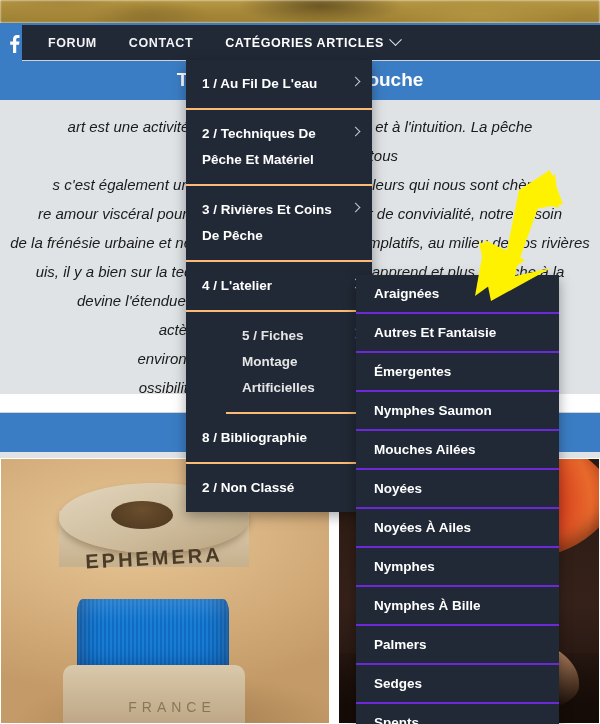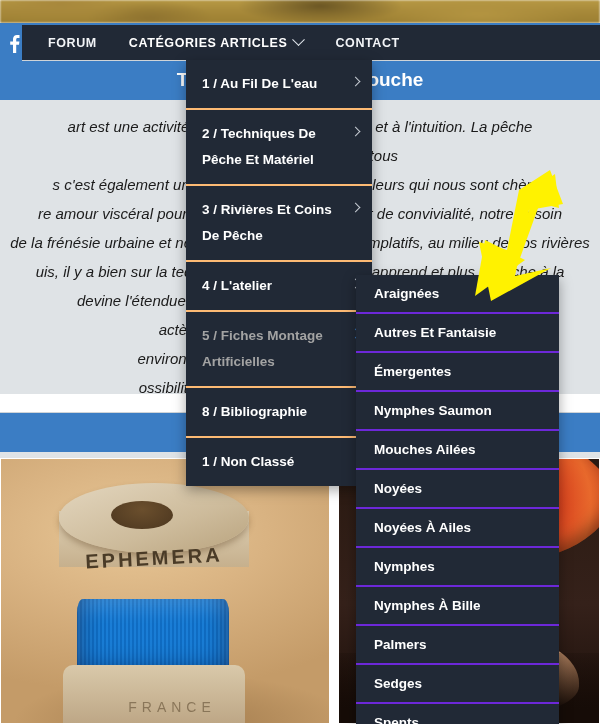--- a/index.html
+++ b/index.html
@@ -266,21 +266,21 @@
     position: relative;
     color: #ffffff;
     font-size: 13.5px;
     font-weight: 600;
     padding: 11px 26px 11px 16px;
     border-bottom: 2px solid #fdba74;
     line-height: 26px;
     cursor: pointer;
   }
   .m1-item:last-child { border-bottom: none; }
-  .m1-item.highlight { color: #a3a3a3; }
+  .m1-item.highlight { color: #e5e5e5; margin-left: 40px; }
   .m1-arrow {
     position: absolute;
     right: 13px; top: 18px;
     width: 7px; height: 7px;
     border-right: 1.8px solid #c7ccd4;
     border-top: 1.8px solid #c7ccd4;
     transform: rotate(45deg);
   }
   .m1-item.highlight .m1-arrow {
     border-color: #3b7dc4;
@@ -376,27 +376,27 @@
   <div class="navbar">
     <div class="social-chip">
       <svg width="12" height="20" viewBox="0 0 12 20" aria-hidden="true">
         <path fill="#ffffff" d="M8.2 20v-8.2h2.8l0.4-3.2H8.2V6.5c0-0.9 0.3-1.6 1.6-1.6H11.5V2.1C11.2 2 10.2 1.9 9 1.9 6.6 1.9 5 3.4 5 6.1v2.5H2.2v3.2H5V20h3.2z"></path>
       </svg>
     </div>
     <div class="nav-items">
       <div class="nav-item">
         <span>FORUM</span>
       </div>
+      <div class="nav-item">
+        <span>CONTACT</span>
+      </div>
       <div class="nav-item active">
         <span>CATÉGORIES ARTICLES</span>
         <span class="caret"></span>
       </div>
-      <div class="nav-item">
-        <span>CONTACT</span>
-      </div>
     </div>
   </div>
 
   <div class="menu-1">
     <div class="m1-item">
       <span>1 / Au Fil De L'eau</span>
       <span class="m1-arrow"></span>
     </div>
     <div class="m1-item">
       <span>2 / Techniques De Pêche Et Matériel</span>
@@ -411,21 +411,21 @@
       <span class="m1-arrow"></span>
     </div>
     <div class="m1-item highlight">
       <span>5 / Fiches Montage Artificielles</span>
       <span class="m1-arrow"></span>
     </div>
     <div class="m1-item">
       <span>8 / Bibliographie</span>
     </div>
     <div class="m1-item">
-      <span>1 / Non Classé</span>
+      <span>2 / Non Classé</span>
     </div>
   </div>
 
   <div class="menu-2">
     <div class="m2-item">
       <span>Araignées</span>
     </div>
     <div class="m2-item">
       <span>Autres Et Fantaisie</span>
     </div>

